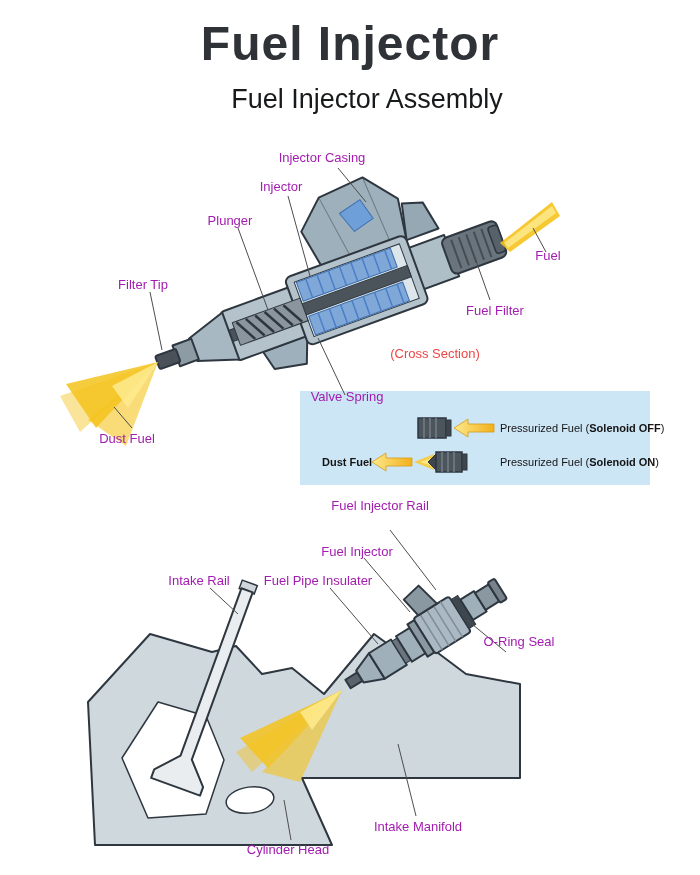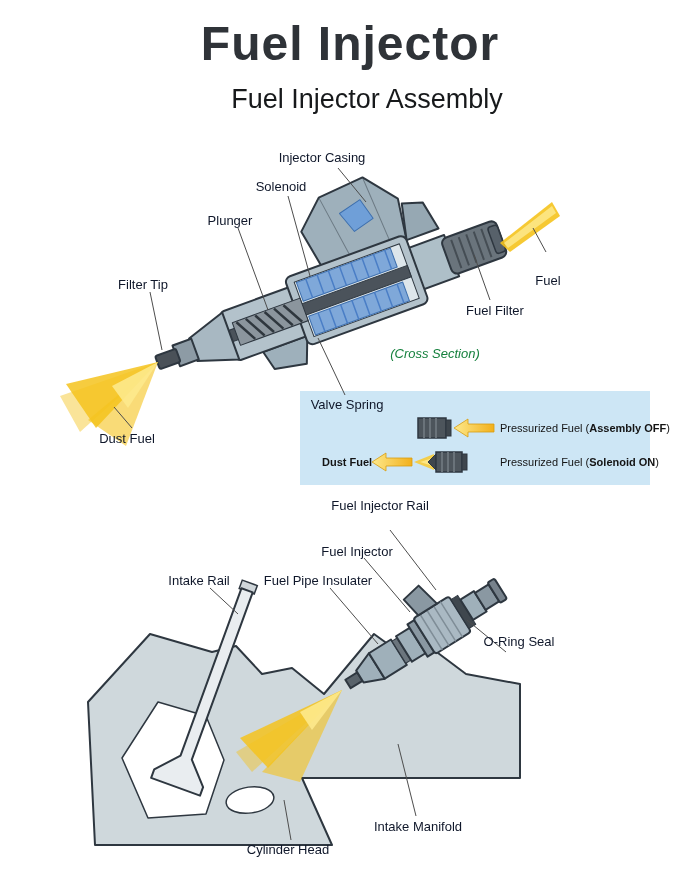--- a/index.html
+++ b/index.html
@@ -3,23 +3,23 @@
 <meta charset="utf-8">
 <style>
   html,body{margin:0;padding:0;background:#fff;}
   .page{position:relative;width:700px;height:875px;background:#ffffff;
         font-family:"Liberation Sans",sans-serif;overflow:hidden;}
   .title{position:absolute;top:16px;left:0;width:100%;text-align:center;
          font-size:48px;font-weight:bold;color:#2f3338;letter-spacing:1px;}
   .subtitle{position:absolute;top:84px;left:0;width:100%;text-align:center;
             font-size:27px;font-weight:400;color:#17191b;margin-left:17px;}
   svg.art{position:absolute;left:0;top:0;}
-  .lbl{position:absolute;font-size:13px;color:#0f172a;white-space:nowrap;
+  .lbl{position:absolute;font-size:13px;color:#a21caf;white-space:nowrap;
        transform:translateX(-50%);}
-  .italic{font-style:italic;color:#15803d;}
+  .italic{color:#ef4444;}
   .legend-text{position:absolute;font-size:11px;color:#141414;white-space:nowrap;}
   .bold{font-weight:bold;}
 </style>
 </head>
 <body>
 
 <div class="page">
 
   <div class="title">Fuel Injector</div>
   <div class="subtitle">Fuel Injector Assembly</div>
@@ -151,34 +151,34 @@
       <line x1="364" y1="558" x2="410" y2="612"></line>
       <line x1="330" y1="588" x2="378" y2="644"></line>
       <line x1="210" y1="588" x2="238" y2="614"></line>
       <line x1="506" y1="652" x2="467" y2="620"></line>
       <line x1="416" y1="816" x2="398" y2="744"></line>
       <line x1="291" y1="840" x2="284" y2="800"></line>
     </g>
   </svg>
 
   <div class="lbl" style="left:322px;top:150px">Injector Casing</div>
-  <div class="lbl" style="left:281px;top:179px">Solenoid</div>
+  <div class="lbl" style="left:281px;top:179px">Injector</div>
   <div class="lbl" style="left:230px;top:213px">Plunger</div>
   <div class="lbl" style="left:143px;top:277px">Filter Tip</div>
-  <div class="lbl" style="left:548px;top:273px">Fuel</div>
+  <div class="lbl" style="left:548px;top:248px">Fuel</div>
   <div class="lbl" style="left:495px;top:303px">Fuel Filter</div>
   <div class="lbl italic" style="left:435px;top:346px">(Cross Section)</div>
-  <div class="lbl" style="left:347px;top:397px">Valve Spring</div>
+  <div class="lbl" style="left:347px;top:389px">Valve Spring</div>
   <div class="lbl" style="left:127px;top:431px">Dust Fuel</div>
 
   <div class="lbl" style="left:380px;top:498px">Fuel Injector Rail</div>
   <div class="lbl" style="left:357px;top:544px">Fuel Injector</div>
   <div class="lbl" style="left:318px;top:573px">Fuel Pipe Insulater</div>
   <div class="lbl" style="left:199px;top:573px">Intake Rail</div>
   <div class="lbl" style="left:519px;top:634px">O-Ring Seal</div>
   <div class="lbl" style="left:418px;top:819px">Intake Manifold</div>
   <div class="lbl" style="left:288px;top:842px">Cylinder Head</div>
 
   <div class="legend-text bold" style="left:322px;top:456px">Dust Fuel</div>
-  <div class="legend-text" style="left:500px;top:422px"><span>Pressurized Fuel  (</span><span class="bold">Assembly OFF</span><span>)</span></div>
+  <div class="legend-text" style="left:500px;top:422px"><span>Pressurized Fuel  (</span><span class="bold">Solenoid OFF</span><span>)</span></div>
   <div class="legend-text" style="left:500px;top:456px"><span>Pressurized Fuel  (</span><span class="bold">Solenoid ON</span><span>)</span></div>
 
 </div>
 
 </body></html>

